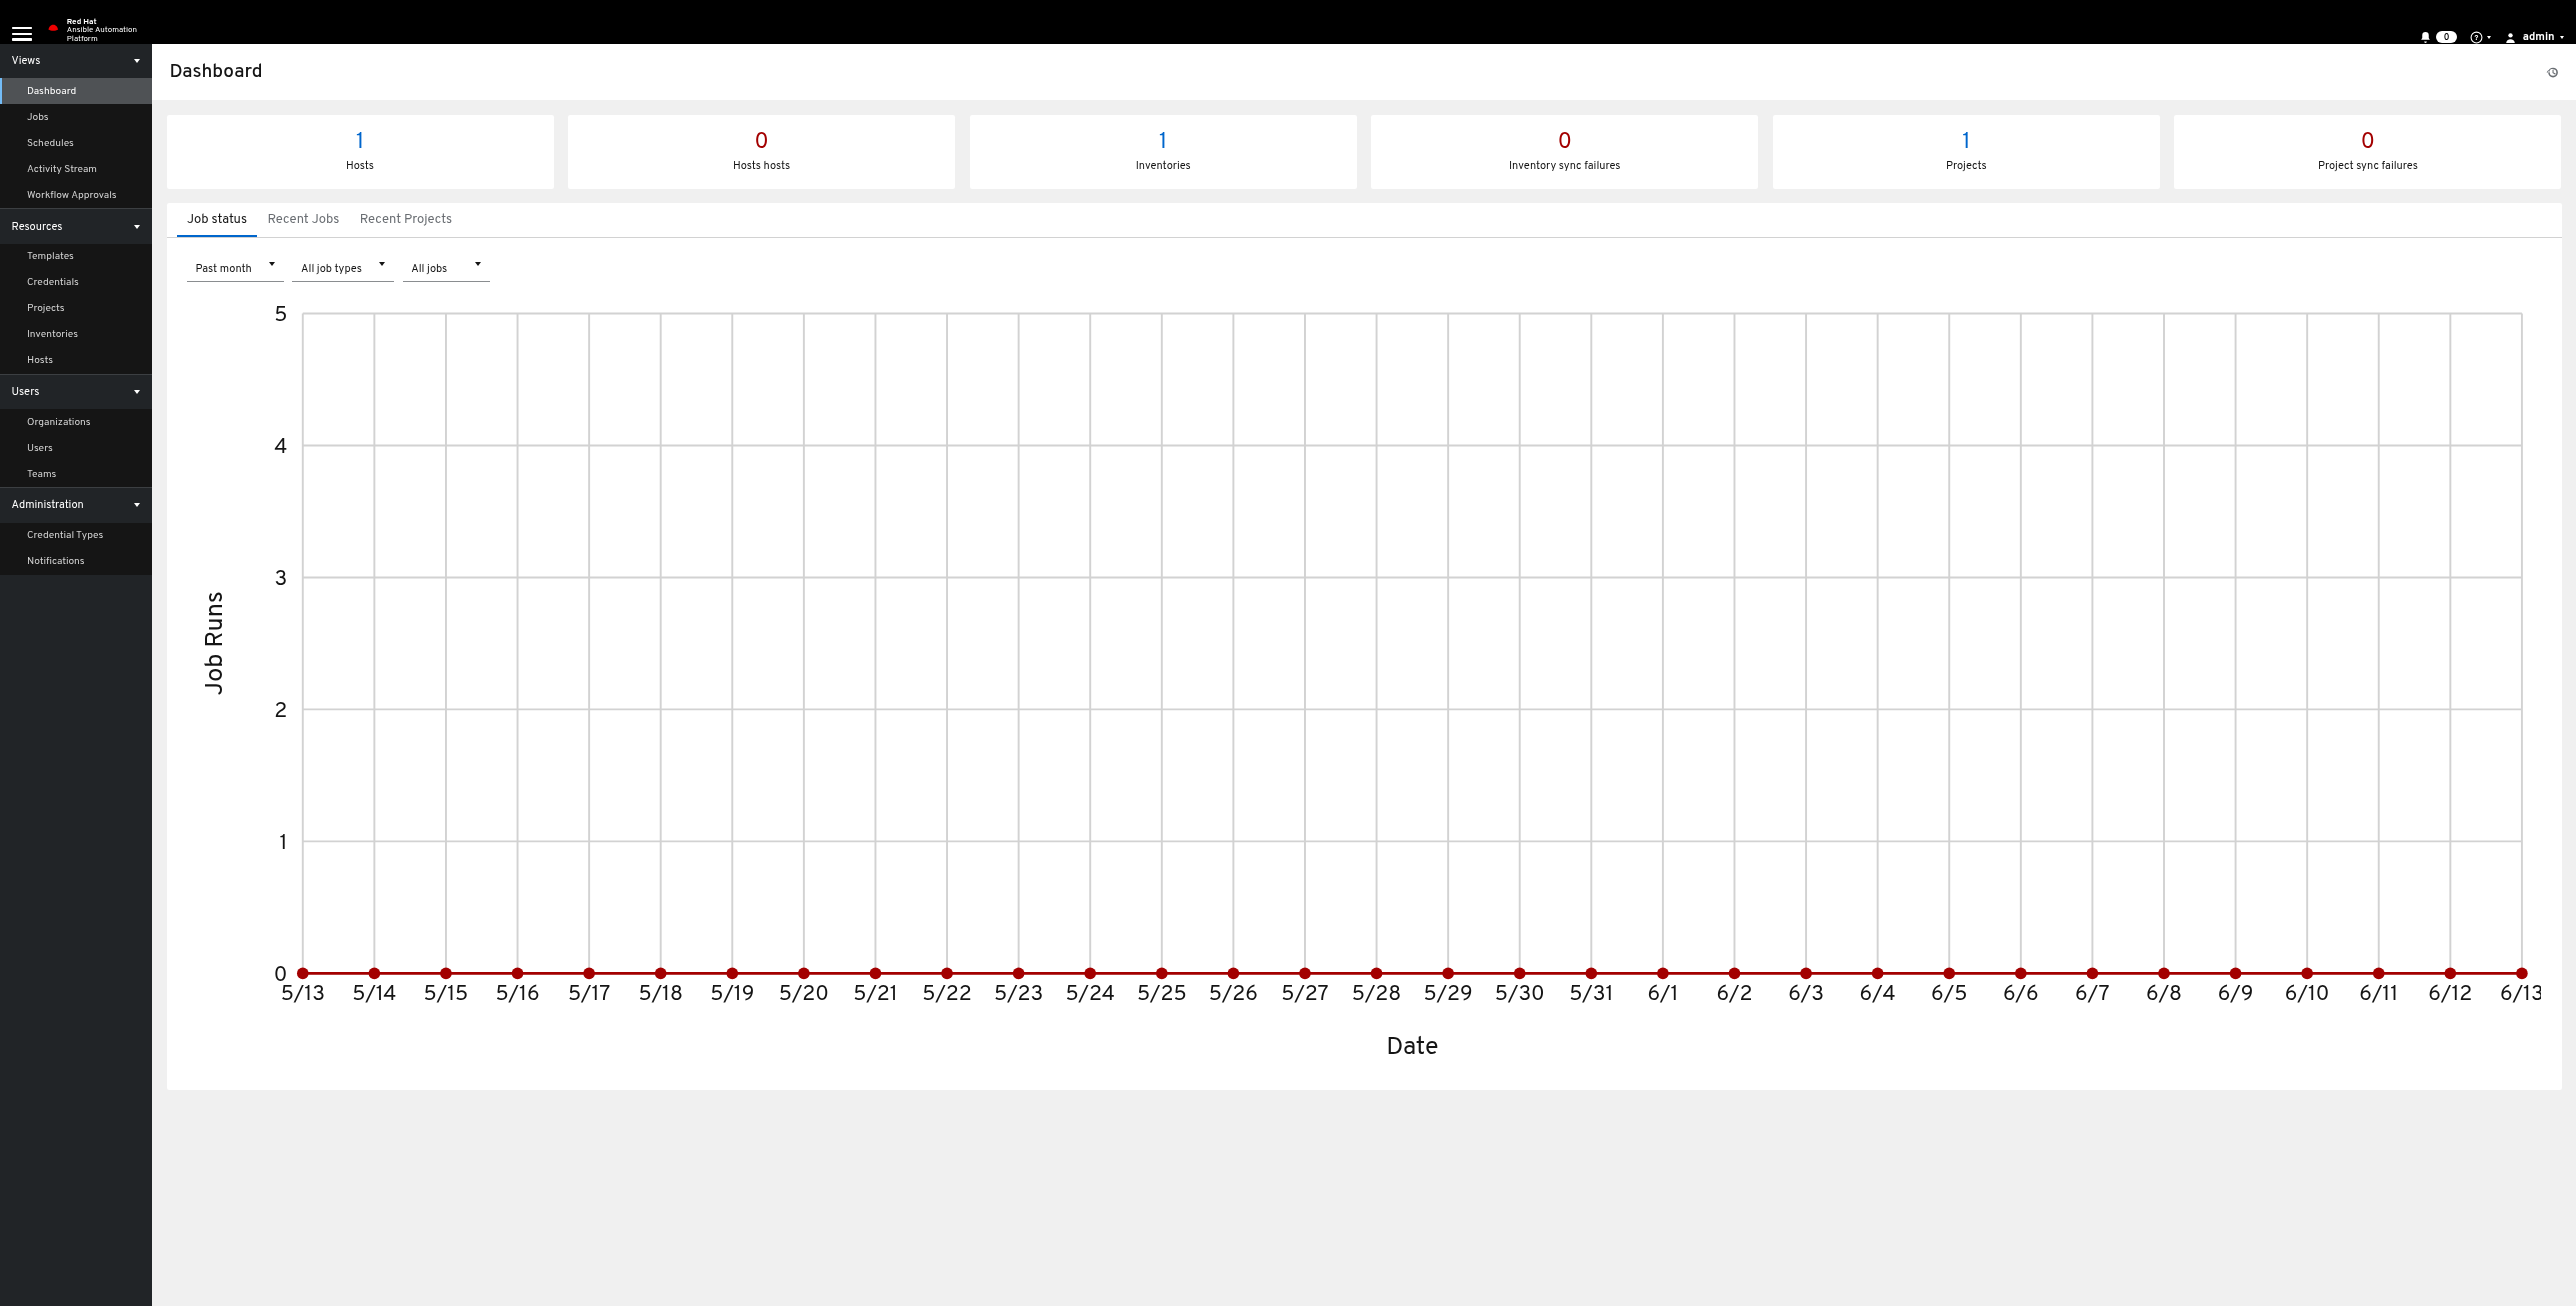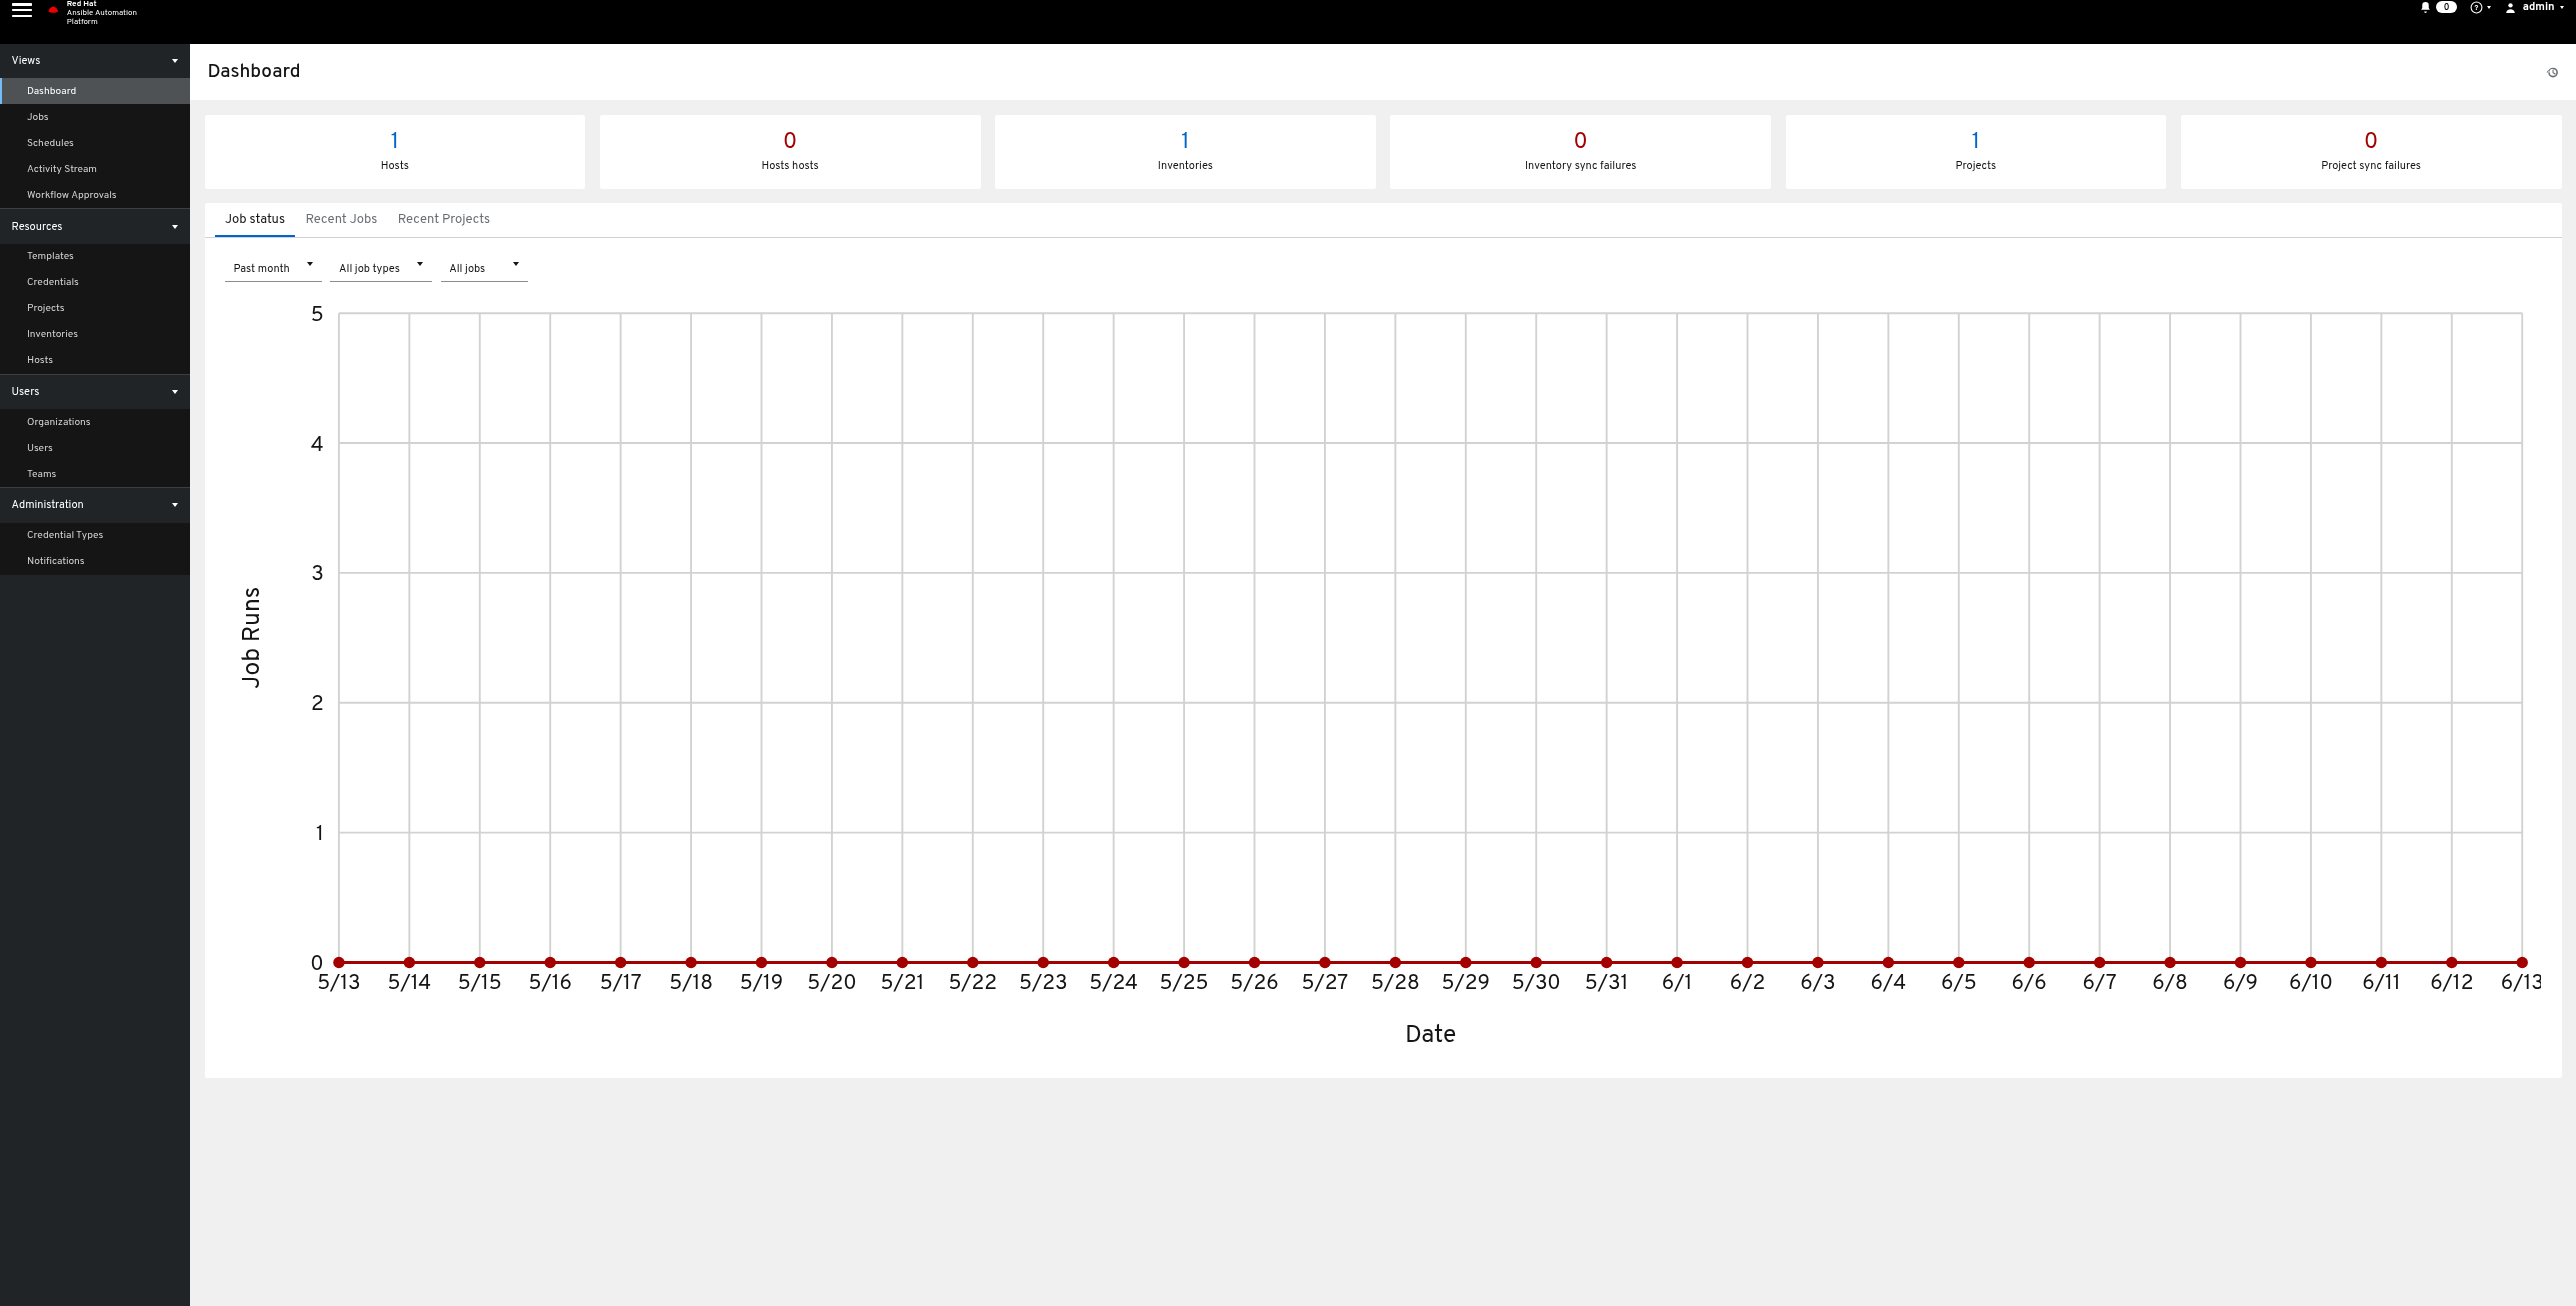--- a/index.html
+++ b/index.html
@@ -3,21 +3,21 @@
 <meta charset="utf-8">
 <style>
 * { margin: 0; padding: 0; box-sizing: border-box; font-family: "RedHatText", "Overpass", Helvetica, Arial, sans-serif; }
 body { background: #f0f0f0; color: #151515; }
 
 .header {
   background: #000;
   color: #fff;
   height: 44px;
   display: flex;
-  align-items: flex-start;
+  align-items: flex-end;
   padding: 0 11.6px;
 }
 .hamburger { width: 20.4px; height: 20.4px; cursor: pointer; display: flex; flex-direction: column; justify-content: center; gap: 3.6px; }
 .hamburger span { display: block; height: 2.2px; background: #fff; border-radius: 0.7px; }
 .brand { display: flex; align-items: center; margin-left: 14.5px; gap: 5.8px; }
 .brand-icon { color: #e00; font-size: 13px; }
 .brand-text { font-size: 8px; line-height: 1.1; }
 .brand-text .b1 { font-weight: 700; }
 .header-spacer { flex: 1; }
 .header-right { display: flex; align-items: center; gap: 13px; }
@@ -25,21 +25,21 @@
 .notif-group { display: flex; align-items: center; gap: 4.4px; }
 .notif-badge { background: #fff; color: #000; border-radius: 8.7px; padding: 0.7px 7.3px; font-size: 8.7px; font-weight: 600; }
 .hdr-btn { display: flex; align-items: center; gap: 4.4px; cursor: pointer; }
 .user-group { display: flex; align-items: center; gap: 5.8px; cursor: pointer; }
 .user-group .uname { font-size: 11px; font-weight: bold; }
 .caret { width: 0; height: 0; border-left: 2.9px solid transparent; border-right: 2.9px solid transparent; border-top: 3.6px solid #fff; }
 
 .layout { display: flex; min-height: calc(100vh - 44px); }
 
 .sidebar {
-  width: 190px;
+  width: 152px;
   background: #212427;
   color: #fff;
   flex-shrink: 0;
 }
 .nav-section-hdr {
   display: flex;
   align-items: center;
   justify-content: space-between;
   padding: 10.2px 11.6px;
   font-size: 11px;

